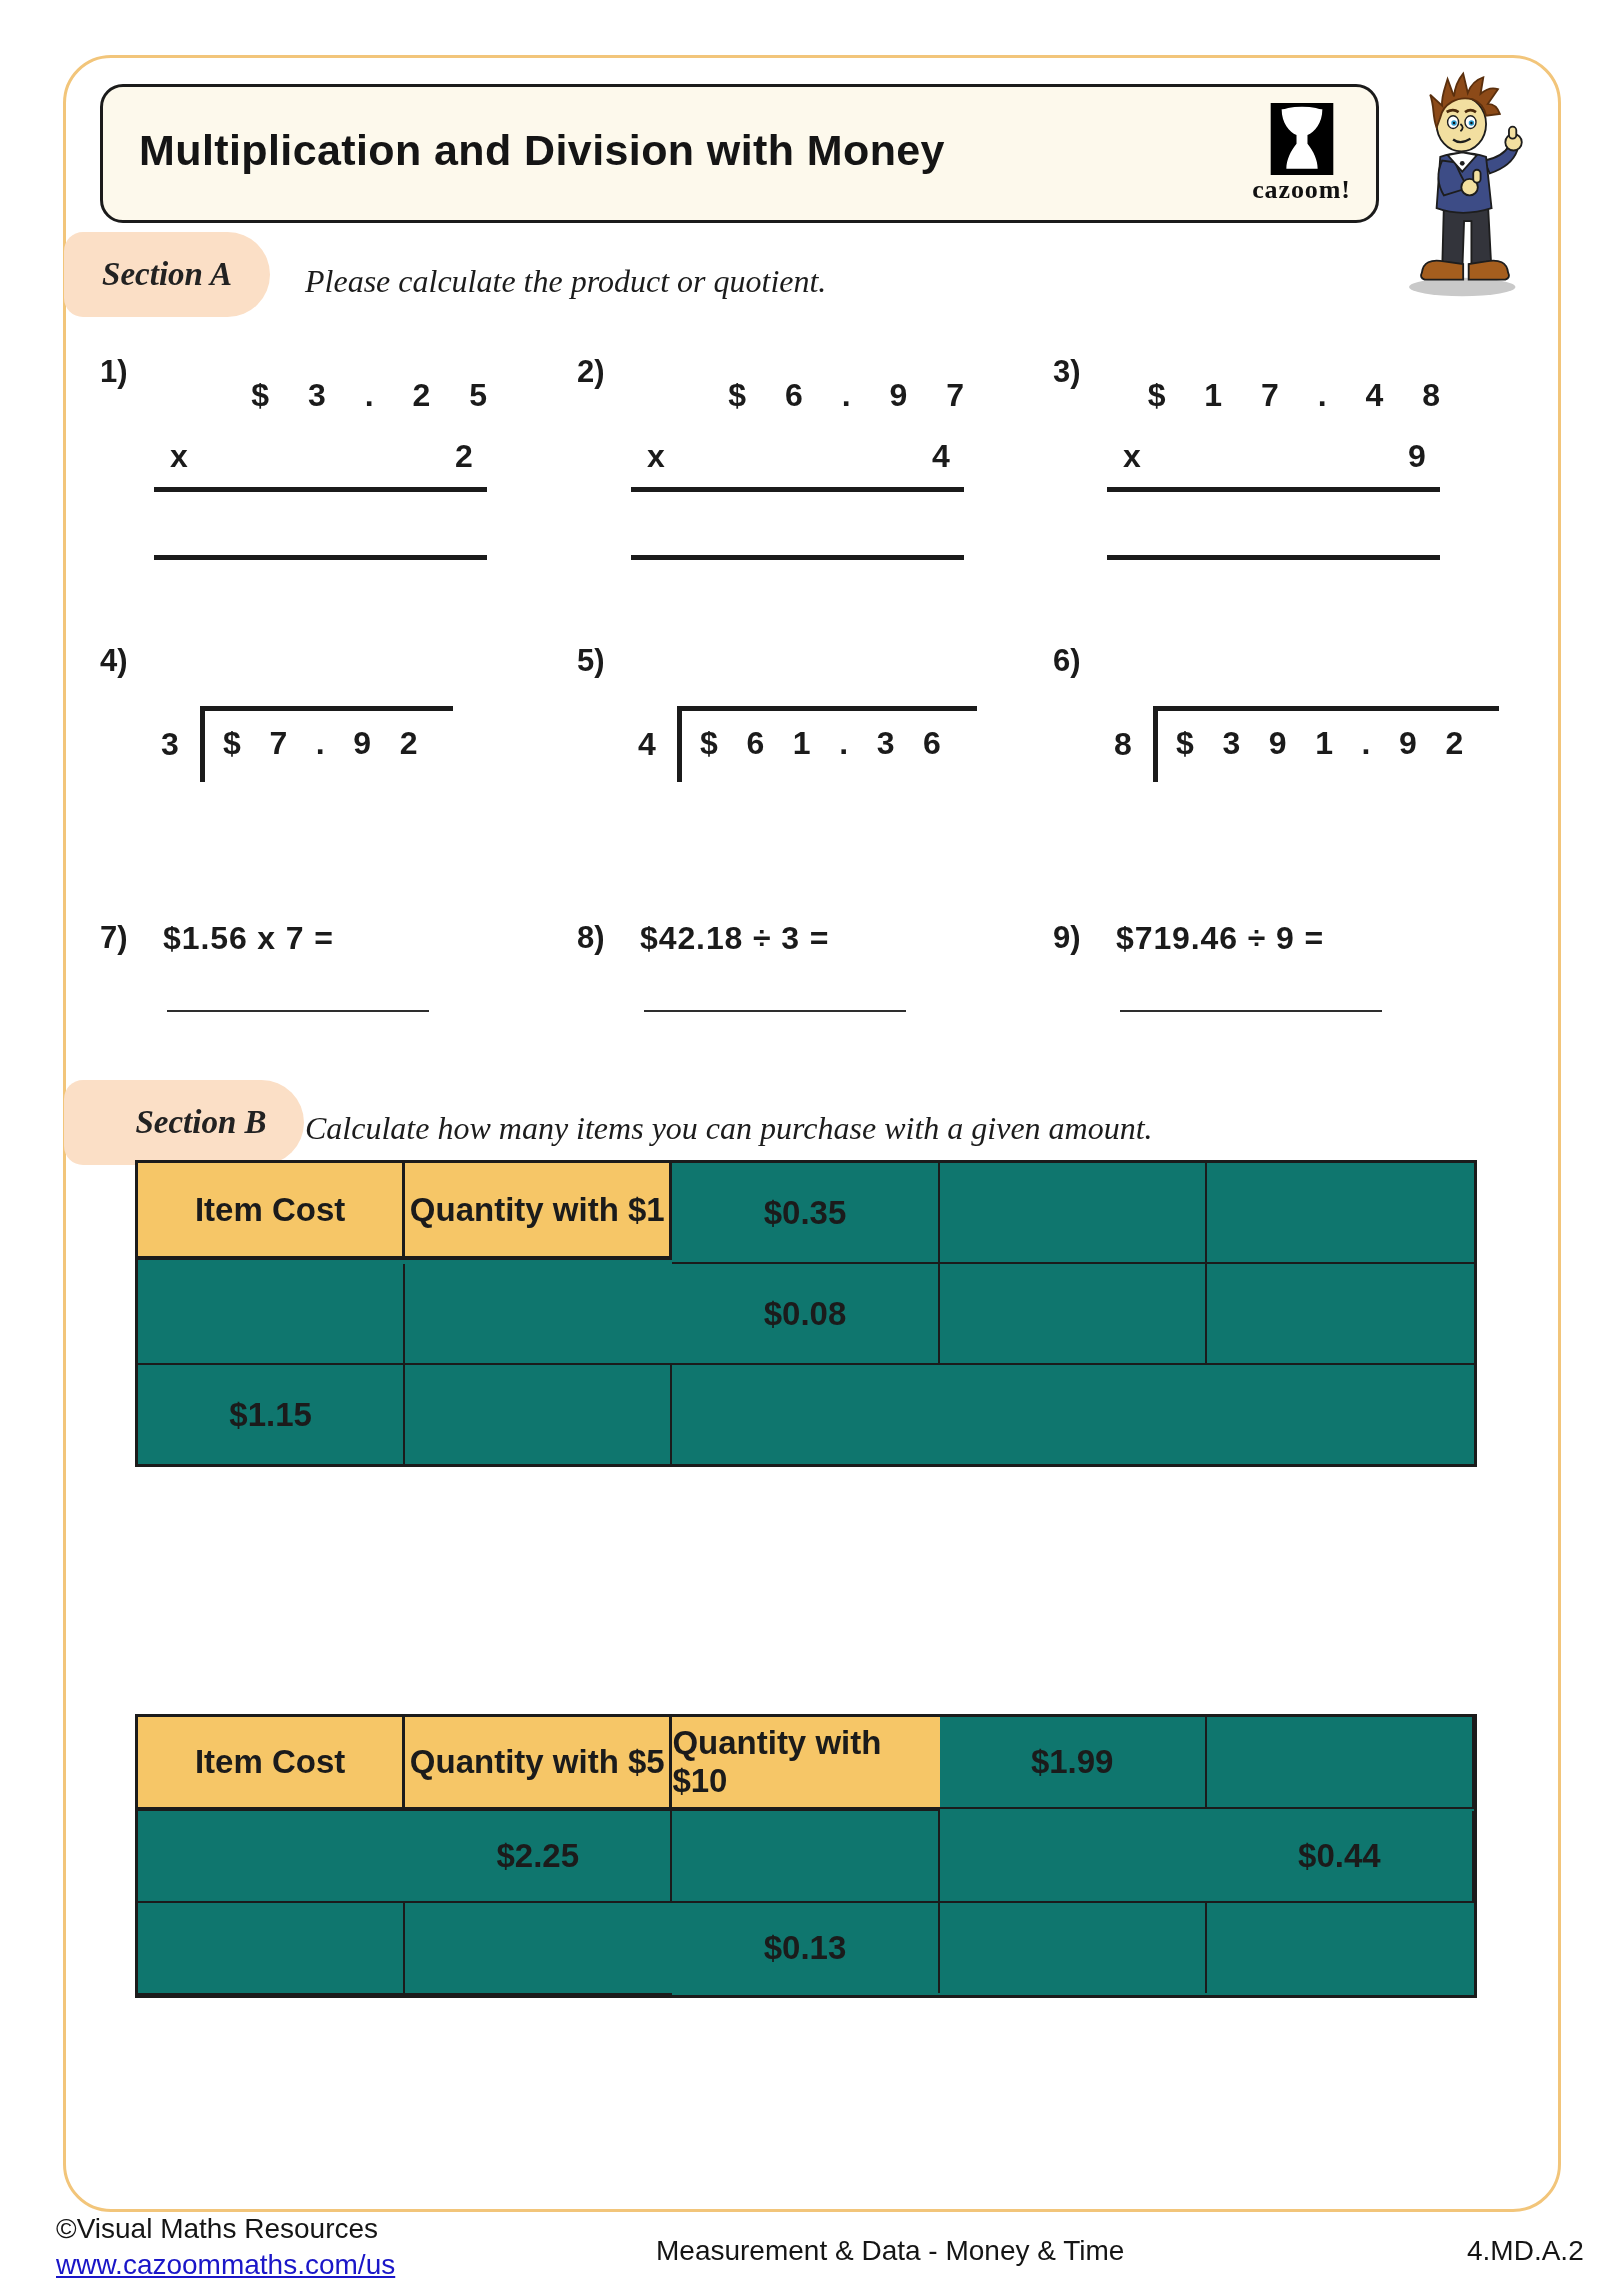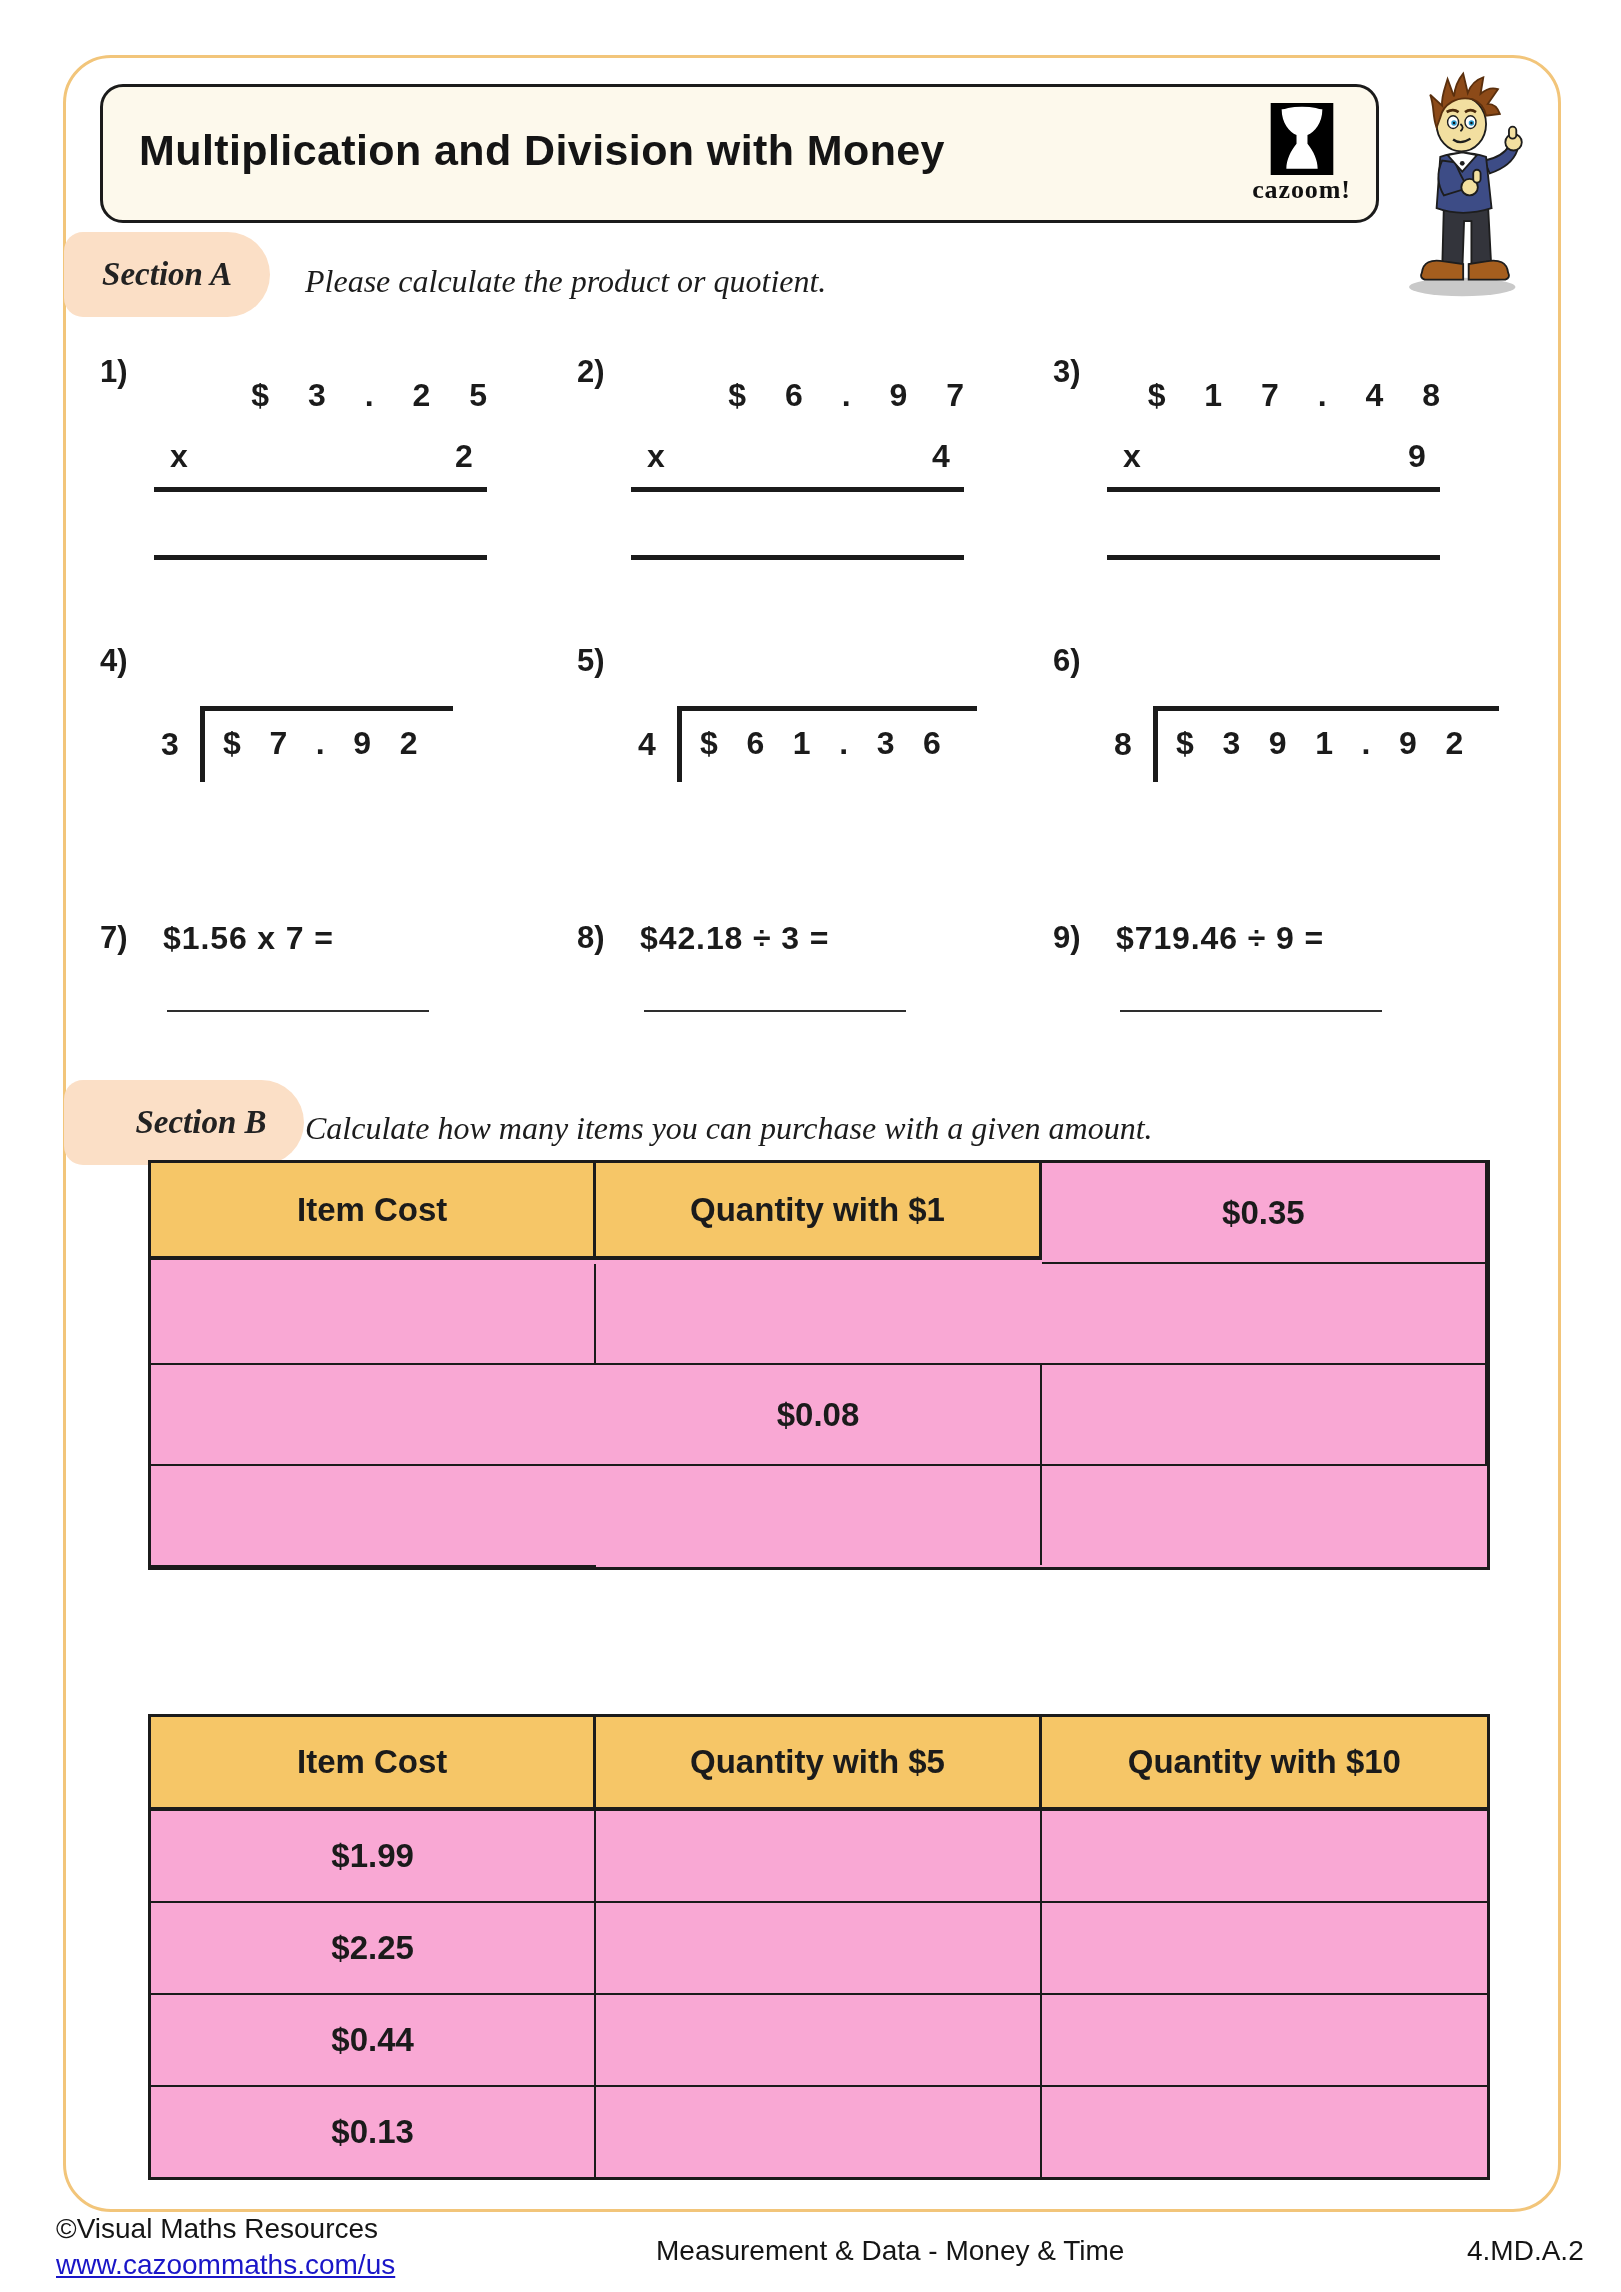--- a/index.html
+++ b/index.html
@@ -49,22 +49,22 @@
   .dp .divisor{position:absolute;left:61px;top:82px;font-size:32px;font-weight:bold;line-height:39px;}
   .dp .bracket{position:absolute;left:100px;top:63px;border-top:5.4px solid #1b1b1b;border-left:5.4px solid #1b1b1b;
                padding:12.5px 36px 19.7px 18px;font-size:32px;font-weight:bold;line-height:39px;
                word-spacing:19.7px;white-space:nowrap;}
 
   .ip{position:absolute;top:908px;width:466px;height:116px;}
   .ip .expr{position:absolute;left:63px;top:0;font-size:32px;font-weight:bold;letter-spacing:0.9px;white-space:nowrap;}
   .ip .ansline{position:absolute;left:67px;top:90px;width:262px;border-top:2.7px solid #2e2e2e;}
 
   
-  .btable{position:absolute;left:148px;width:1342px;border:3.6px solid #1b1b1b;box-sizing:border-box;
-          display:grid;grid-template-columns:1fr 1fr 1fr;background:#f9a8d4;}
+  .btable{position:absolute;left:135px;width:1342px;border:3.6px solid #1b1b1b;box-sizing:border-box;
+          display:grid;grid-template-columns:1fr 1fr 1fr 1fr 1fr;background:#0f766e;}
   .t1{top:1148px;}
   .t2{top:1702px;}
   .hcell{background:#F6C667;border-right:3.6px solid #1b1b1b;border-bottom:4.5px solid #1b1b1b;
          display:flex;align-items:center;justify-content:center;font-size:33px;font-weight:bold;color:#1b1b1b;}
   .t1 .hcell{height:93px;}
   .t2 .hcell{height:90px;}
   .dcell{border-right:2.7px solid #1b1b1b;border-bottom:2.7px solid #1b1b1b;
          display:flex;align-items:center;justify-content:center;font-size:33px;font-weight:bold;}
   .t1 .dcell{height:99px;}
   .t2 .dcell{height:90px;}
@@ -215,20 +215,21 @@
     <div class="dcell"></div>
     <div class="dcell lastcol"></div>
 
     <div class="dcell"></div>
     <div class="dcell lastcol"></div>
 
     <div class="dcell">$0.08</div>
     <div class="dcell"></div>
     <div class="dcell lastcol"></div>
 
+    <div class="dcell lastrow">$1.15</div>
     <div class="dcell lastrow"></div>
     <div class="dcell lastcol lastrow"></div>
   </div>
 
   <div class="btable t2">
     <div class="hcell">Item Cost</div>
     <div class="hcell">Quantity with $5</div>
     <div class="hcell lastcol">Quantity with $10</div>
 
     <div class="dcell">$1.99</div>

